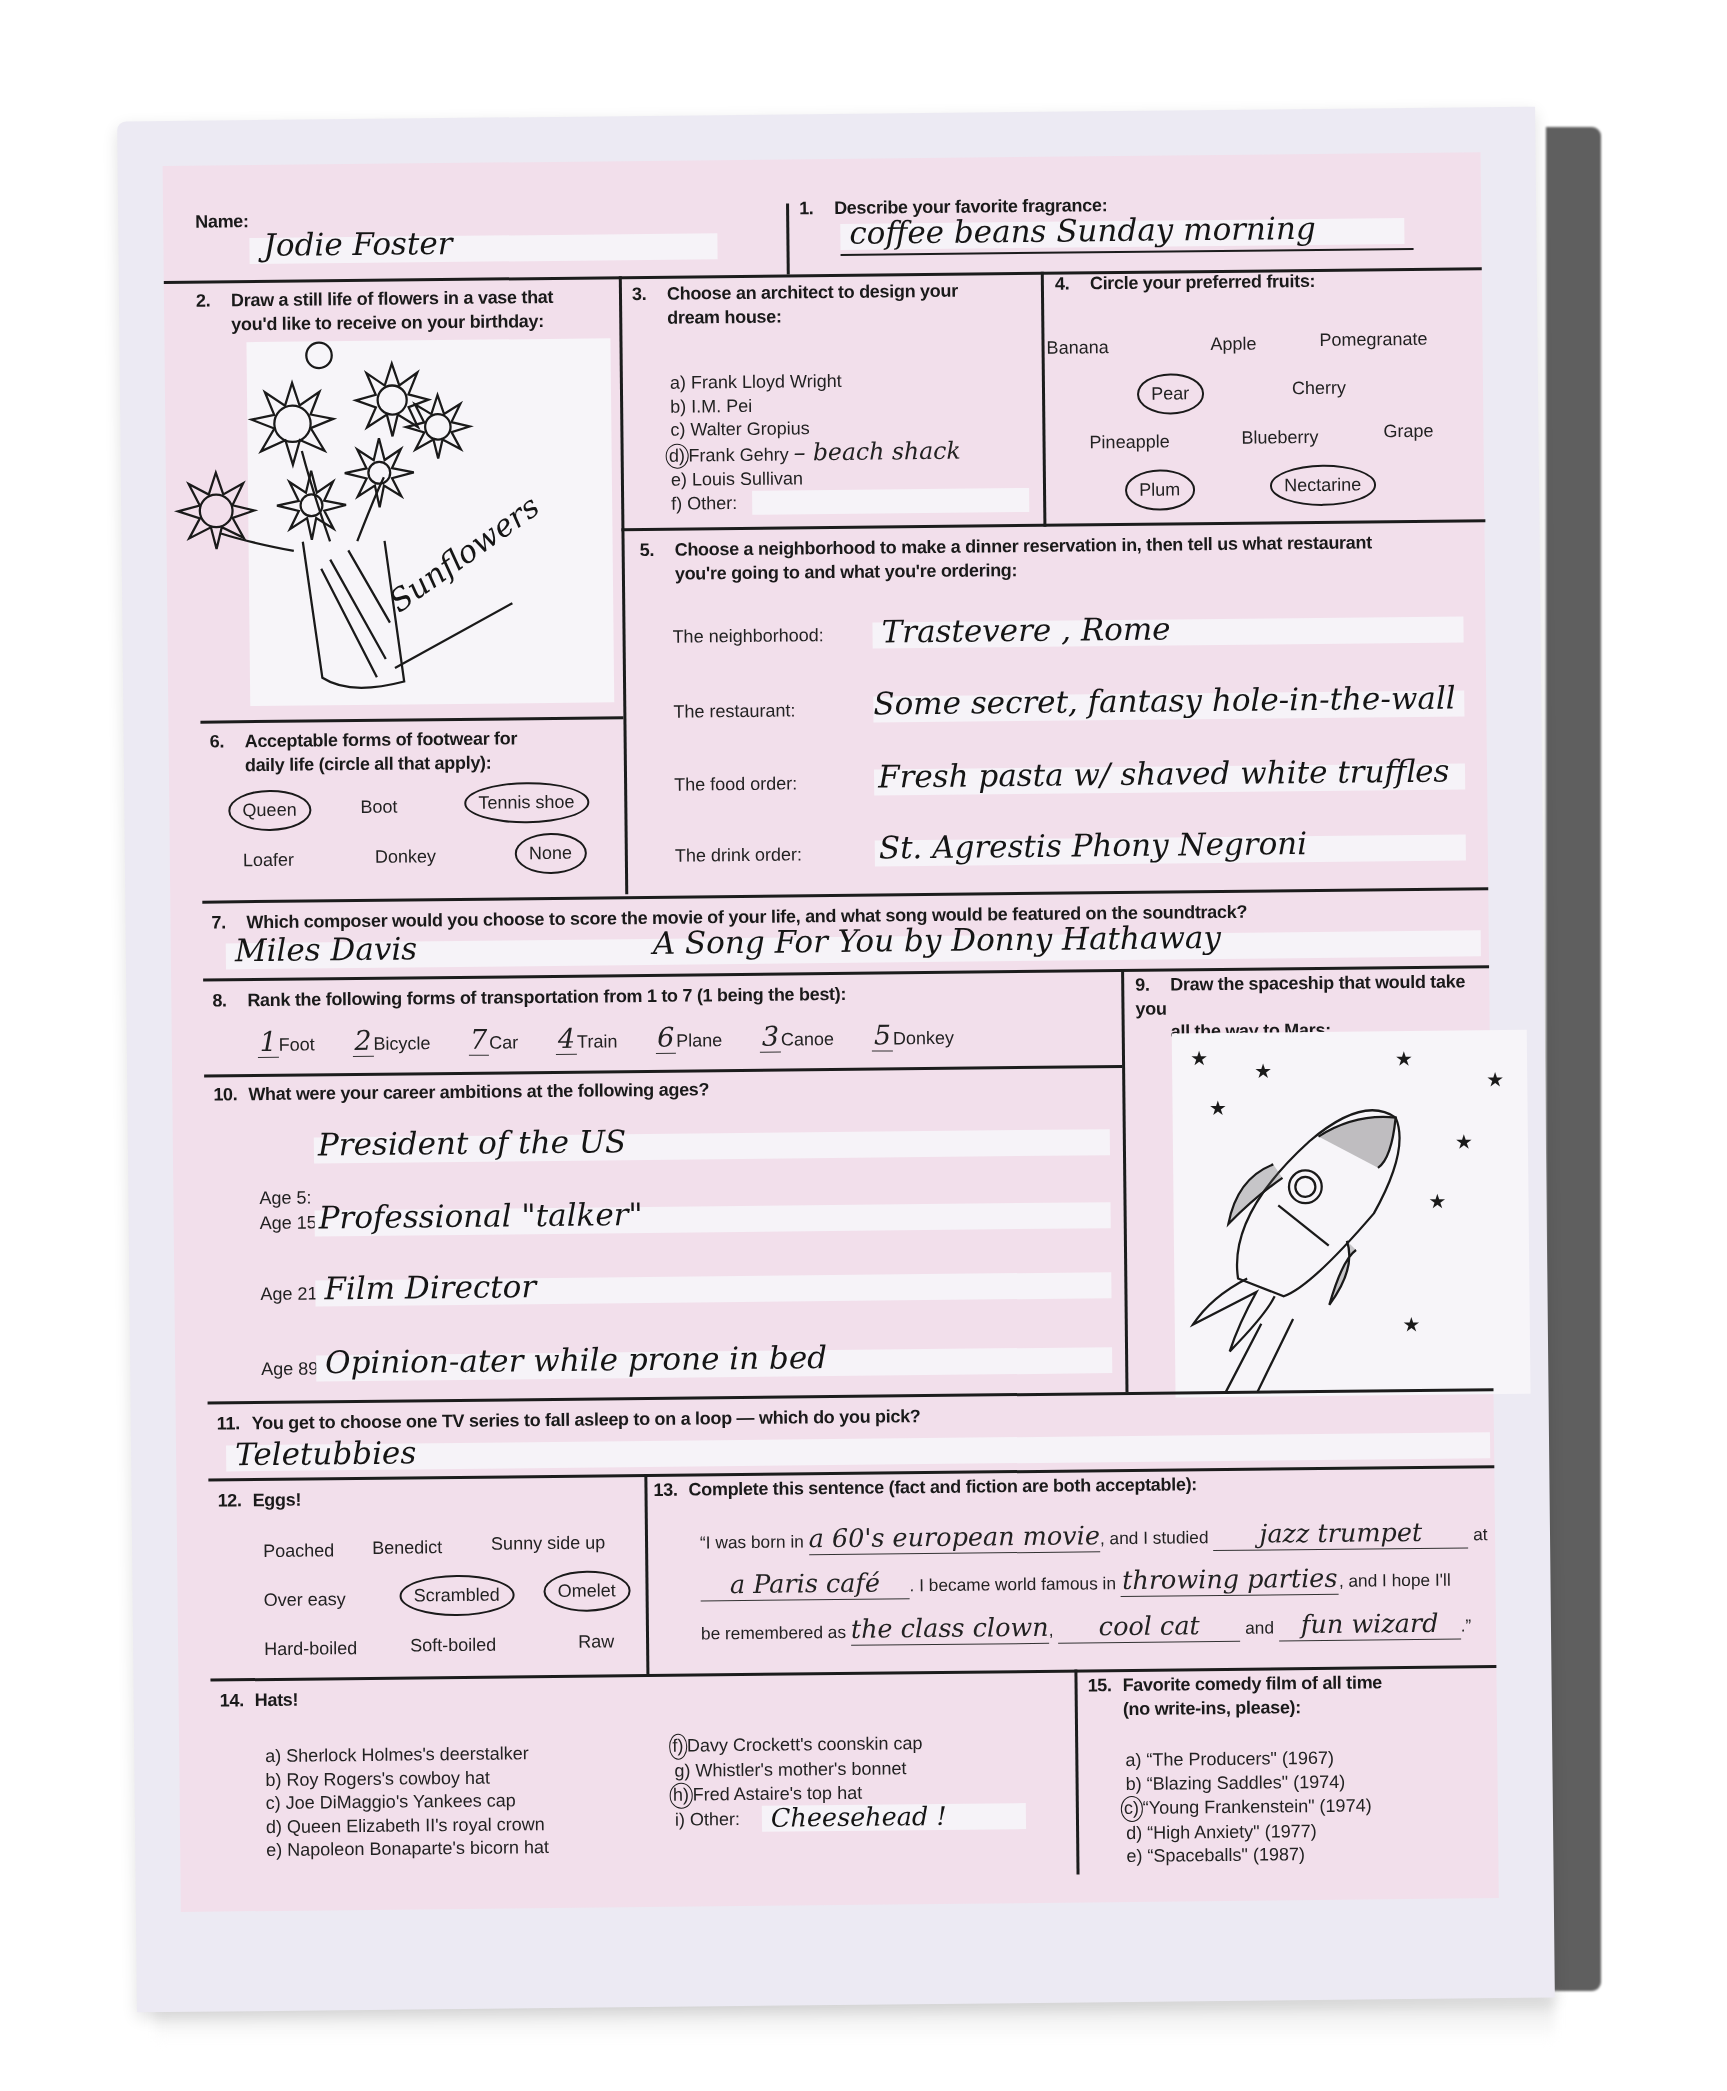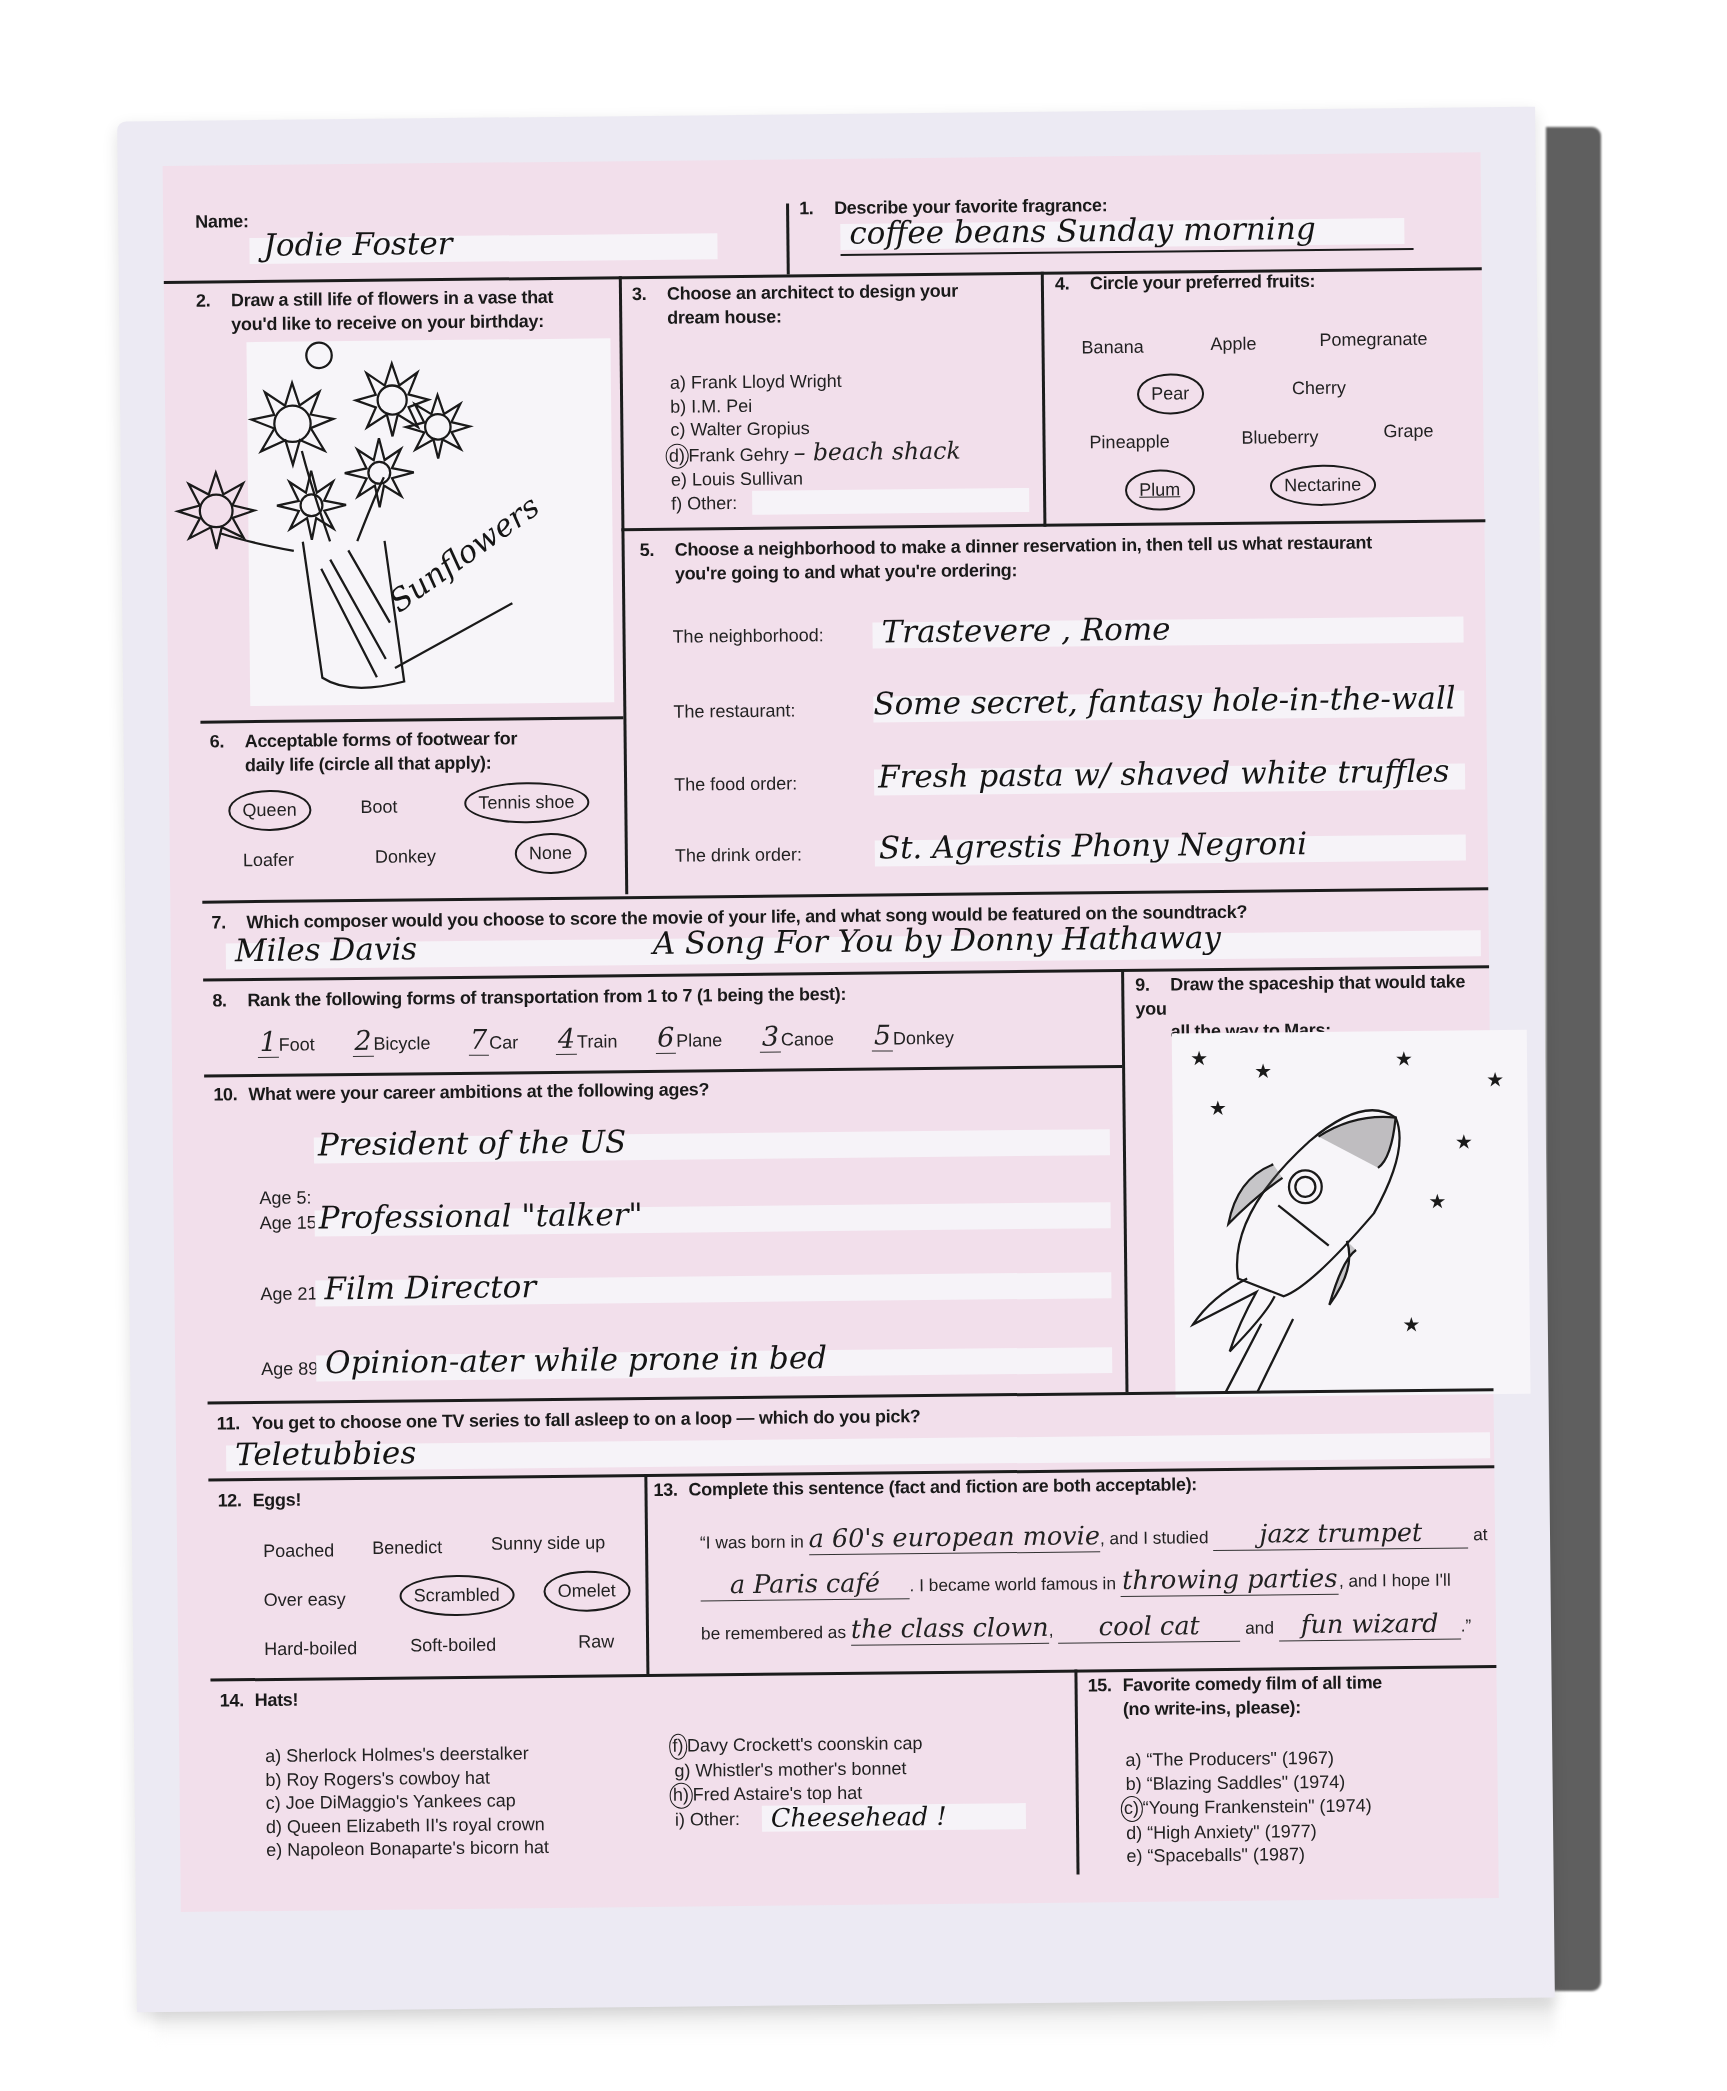--- a/index.html
+++ b/index.html
@@ -96,29 +96,29 @@
     <div><span>c)</span> <span>Walter Gropius</span></div>
     <div><span class="cmark">d)</span><span>Frank Gehry</span> <span style="font-family:'DejaVu Serif',serif;font-style:italic;font-size:23.6px;">– beach shack</span></div>
     <div><span>e)</span> <span>Louis Sullivan</span></div>
     <div><span>f)</span> <span>Other:</span></div>
   </div>
   <div class="field" style="left:586px;top:331px;width:277px;height:23.6px;"></div>
 
   <div class="vl" style="left:877px;top:115px;height:255px;"></div>
 
   <div class="q" style="left:891px;top:116px;"><span class="n">4.</span><span>Circle your preferred fruits:</span></div>
-  <div class="opt" style="left:917px;top:180px;text-align:center;">Banana</div>
+  <div class="opt" style="left:882px;top:180px;text-align:center;">Banana</div>
   <div class="opt" style="left:1046px;top:178px;text-align:center;">Apple</div>
   <div class="opt" style="left:1155px;top:175px;">Pomegranate</div>
   <div class="opt circled" style="left:986px;top:227px;">Pear</div>
   <div class="opt" style="left:1127px;top:223px;">Cherry</div>
   <div class="opt" style="left:924px;top:275px;">Pineapple</div>
   <div class="opt" style="left:1076px;top:272px;">Blueberry</div>
   <div class="opt" style="left:1218px;top:267px;">Grape</div>
-  <div class="opt circled" style="left:973px;top:323px;text-decoration:underline;">Plum</div>
+  <div class="opt circled" style="left:973px;top:323px;">Plum</div>
   <div class="opt circled" style="left:1118px;top:320px;">Nectarine</div>
 
   <div class="hl" style="left:455px;top:367px;width:864px;"></div>
 
   <div class="q" style="left:473px;top:378px;"><span class="n">5.</span><span>Choose a neighborhood to make a dinner reservation in, then tell us what restaurant</span><br><span class="n"></span><span>you're going to and what you're ordering:</span></div>
   <div class="lbl" style="left:505px;top:465px;">The neighborhood:</div>
   <div class="field" style="left:705px;top:464px;width:591px;height:25.5px;"></div>
   <div class="hand" style="left:714px;top:455px;">Trastevere , Rome</div>
   <div class="lbl" style="left:505px;top:540px;">The restaurant:</div>
   <div class="field" style="left:705px;top:538px;width:591px;height:25.5px;"></div>

